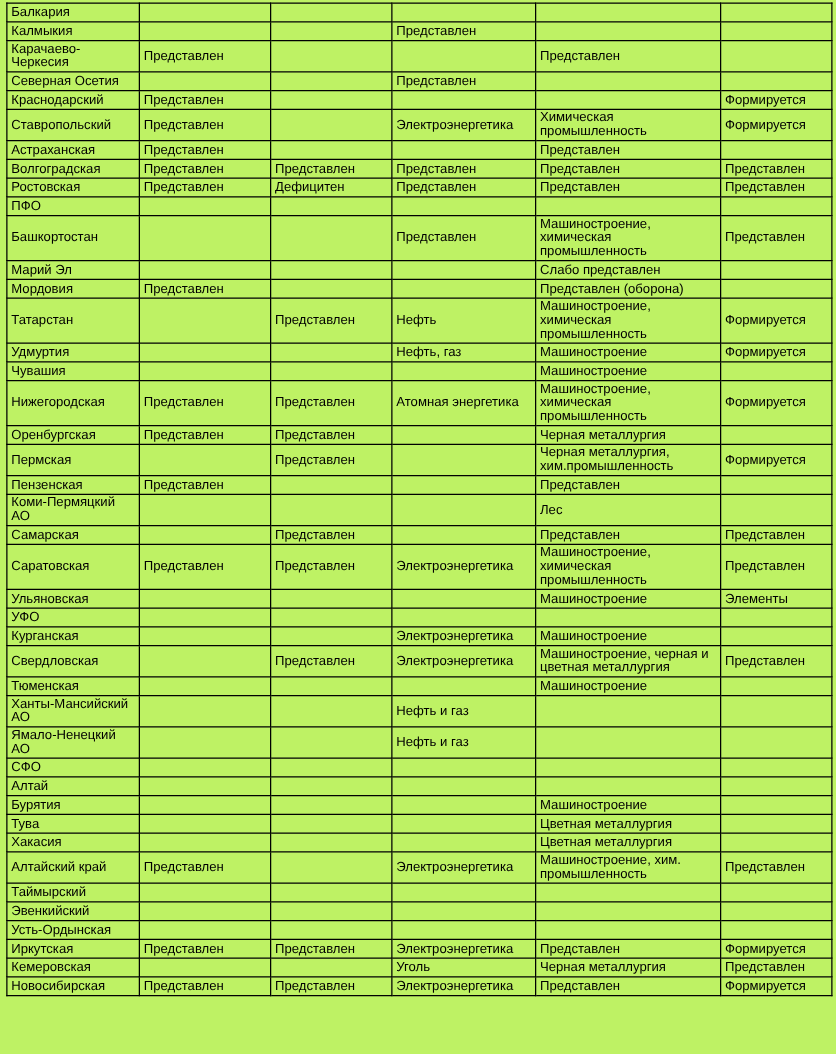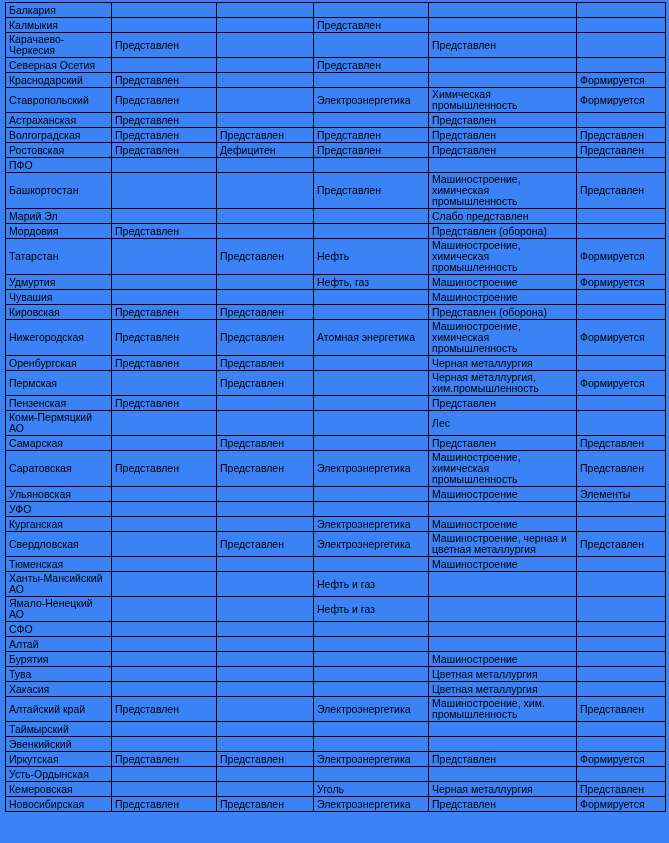--- a/index.html
+++ b/index.html
@@ -4,21 +4,21 @@
 <style>
   html, body {
     margin: 0;
     padding: 0;
     background: #ffffff;
   }
   .page {
     width: 669px;
     height: 843px;
     overflow: hidden;
-    background: #3b82f6;
+    background: #bef264;
     box-sizing: border-box;
     padding: 2px 16px 0 5px;
   }
   table.regions {
     border-collapse: collapse;
     table-layout: fixed;
     width: 660px;
     font-family: "Liberation Sans", sans-serif;
     font-size: 10.5px;
     line-height: 11px;
@@ -173,28 +173,20 @@
         </tr>
         <tr>
           <td>Чувашия</td>
           <td></td>
           <td></td>
           <td></td>
           <td>Машиностроение</td>
           <td></td>
         </tr>
         <tr>
-          <td>Кировская</td>
-          <td>Представлен</td>
-          <td>Представлен</td>
-          <td></td>
-          <td>Представлен (оборона)</td>
-          <td></td>
-        </tr>
-        <tr>
           <td>Нижегородская</td>
           <td>Представлен</td>
           <td>Представлен</td>
           <td>Атомная энергетика</td>
           <td>Машиностроение, химическая промышленность</td>
           <td>Формируется</td>
         </tr>
         <tr>
           <td>Оренбургская</td>
           <td>Представлен</td>
@@ -357,34 +349,34 @@
         </tr>
         <tr>
           <td>Эвенкийский</td>
           <td></td>
           <td></td>
           <td></td>
           <td></td>
           <td></td>
         </tr>
         <tr>
+          <td>Усть-Ордынская</td>
+          <td></td>
+          <td></td>
+          <td></td>
+          <td></td>
+          <td></td>
+        </tr>
+        <tr>
           <td>Иркутская</td>
           <td>Представлен</td>
           <td>Представлен</td>
           <td>Электроэнергетика</td>
           <td>Представлен</td>
           <td>Формируется</td>
-        </tr>
-        <tr>
-          <td>Усть-Ордынская</td>
-          <td></td>
-          <td></td>
-          <td></td>
-          <td></td>
-          <td></td>
         </tr>
         <tr>
           <td>Кемеровская</td>
           <td></td>
           <td></td>
           <td>Уголь</td>
           <td>Черная металлургия</td>
           <td>Представлен</td>
         </tr>
         <tr>

